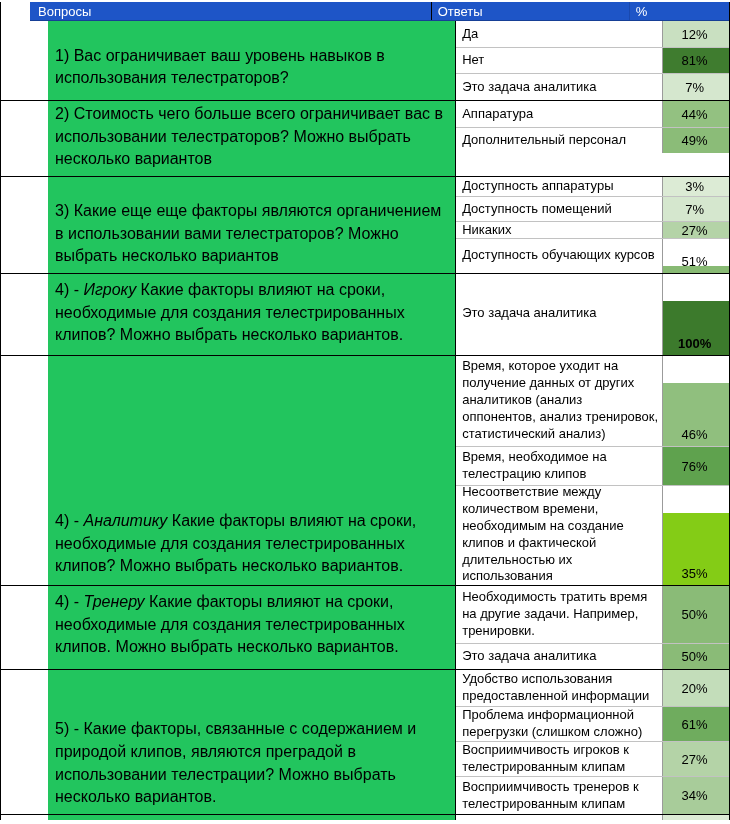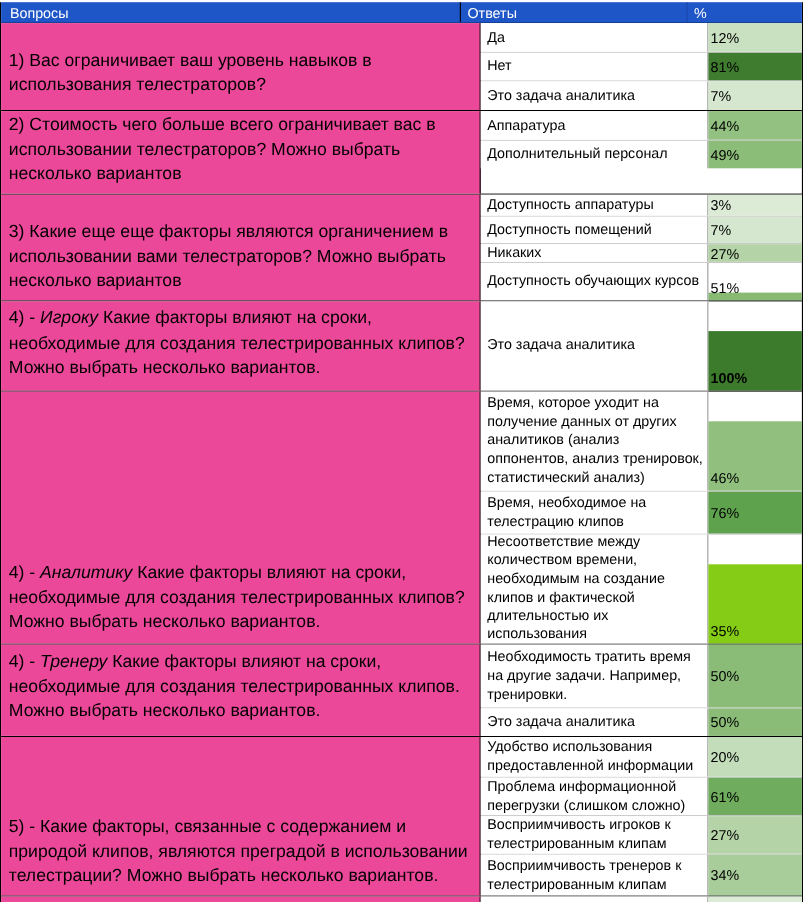--- a/index.html
+++ b/index.html
@@ -9,44 +9,44 @@
   
   .hrow{display:flex; height:18px; border-bottom:1px solid #163f96;}
   .hcell{display:flex; align-items:center; font-size:13px; color:#fff; box-sizing:border-box;}
   .hq{width:418px; padding-left:8px; border-right:1px solid #000;}
   .ha{width:206px; padding-left:6px; border-right:1px solid #1a49ae;}
   .hp{width:103px; padding-left:6px;}
   
   .block{display:flex; border-bottom:1px solid #000;}
   .qcell{width:462px; box-sizing:border-box; border-right:1px solid #000;
          display:flex; flex-direction:column; justify-content:flex-end;
-         padding:2px 5px 5px 7px; background:#ec4899;}
+         padding:2px 5px 5px 7px; background:#22c55e;margin-left:47px;}
   .qtext{font-size:16px; line-height:1.42;}
   .qtext i{font-style:italic;}
   .arows{width:310px; display:flex; flex-direction:column;}
   .arow{display:flex; box-sizing:border-box; border-bottom:1px solid #c2c2c2;}
   .arow:last-child{border-bottom:none;}
   .acell{width:207px; box-sizing:border-box; border-right:1px solid #9b9b9b;
          display:flex; align-items:center; padding:2px 4px 2px 6px;
          font-size:13px; line-height:1.3; background:#fff;}
-  .pcell{flex:1; display:flex; align-items:center; justify-content:flex-start;
+  .pcell{flex:1; display:flex; align-items:center; justify-content:center;
          padding:2px 5px 2px 2px; font-size:13px;}
   .arow.bottom .acell{align-items:center; padding-bottom:4px;}
   .arow.bottom .pcell{align-items:flex-end; padding-bottom:4px;margin-top:27px;}
   
   .partial{display:flex; height:5px;}
   .partial .acell{border-bottom:none;}
 </style>
 </head>
 <body>
 
 <div class="sheet">
   <div class="tbl">
 
-    <div class="hrow" style="background-color: rgb(30, 85, 199);">
+    <div class="hrow" style="background-color: rgb(30, 85, 199); margin-left: 29px;">
       <div class="hcell hq">Вопросы</div>
       <div class="hcell ha">Ответы</div>
       <div class="hcell hp">%</div>
     </div>
 
     <div class="block">
       <div class="qcell" style="padding-bottom:10px">
         <div class="qtext"><span>1) Вас ограничивает ваш уровень навыков в использования телестраторов?</span><i></i><span></span></div>
       </div>
       <div class="arows">

